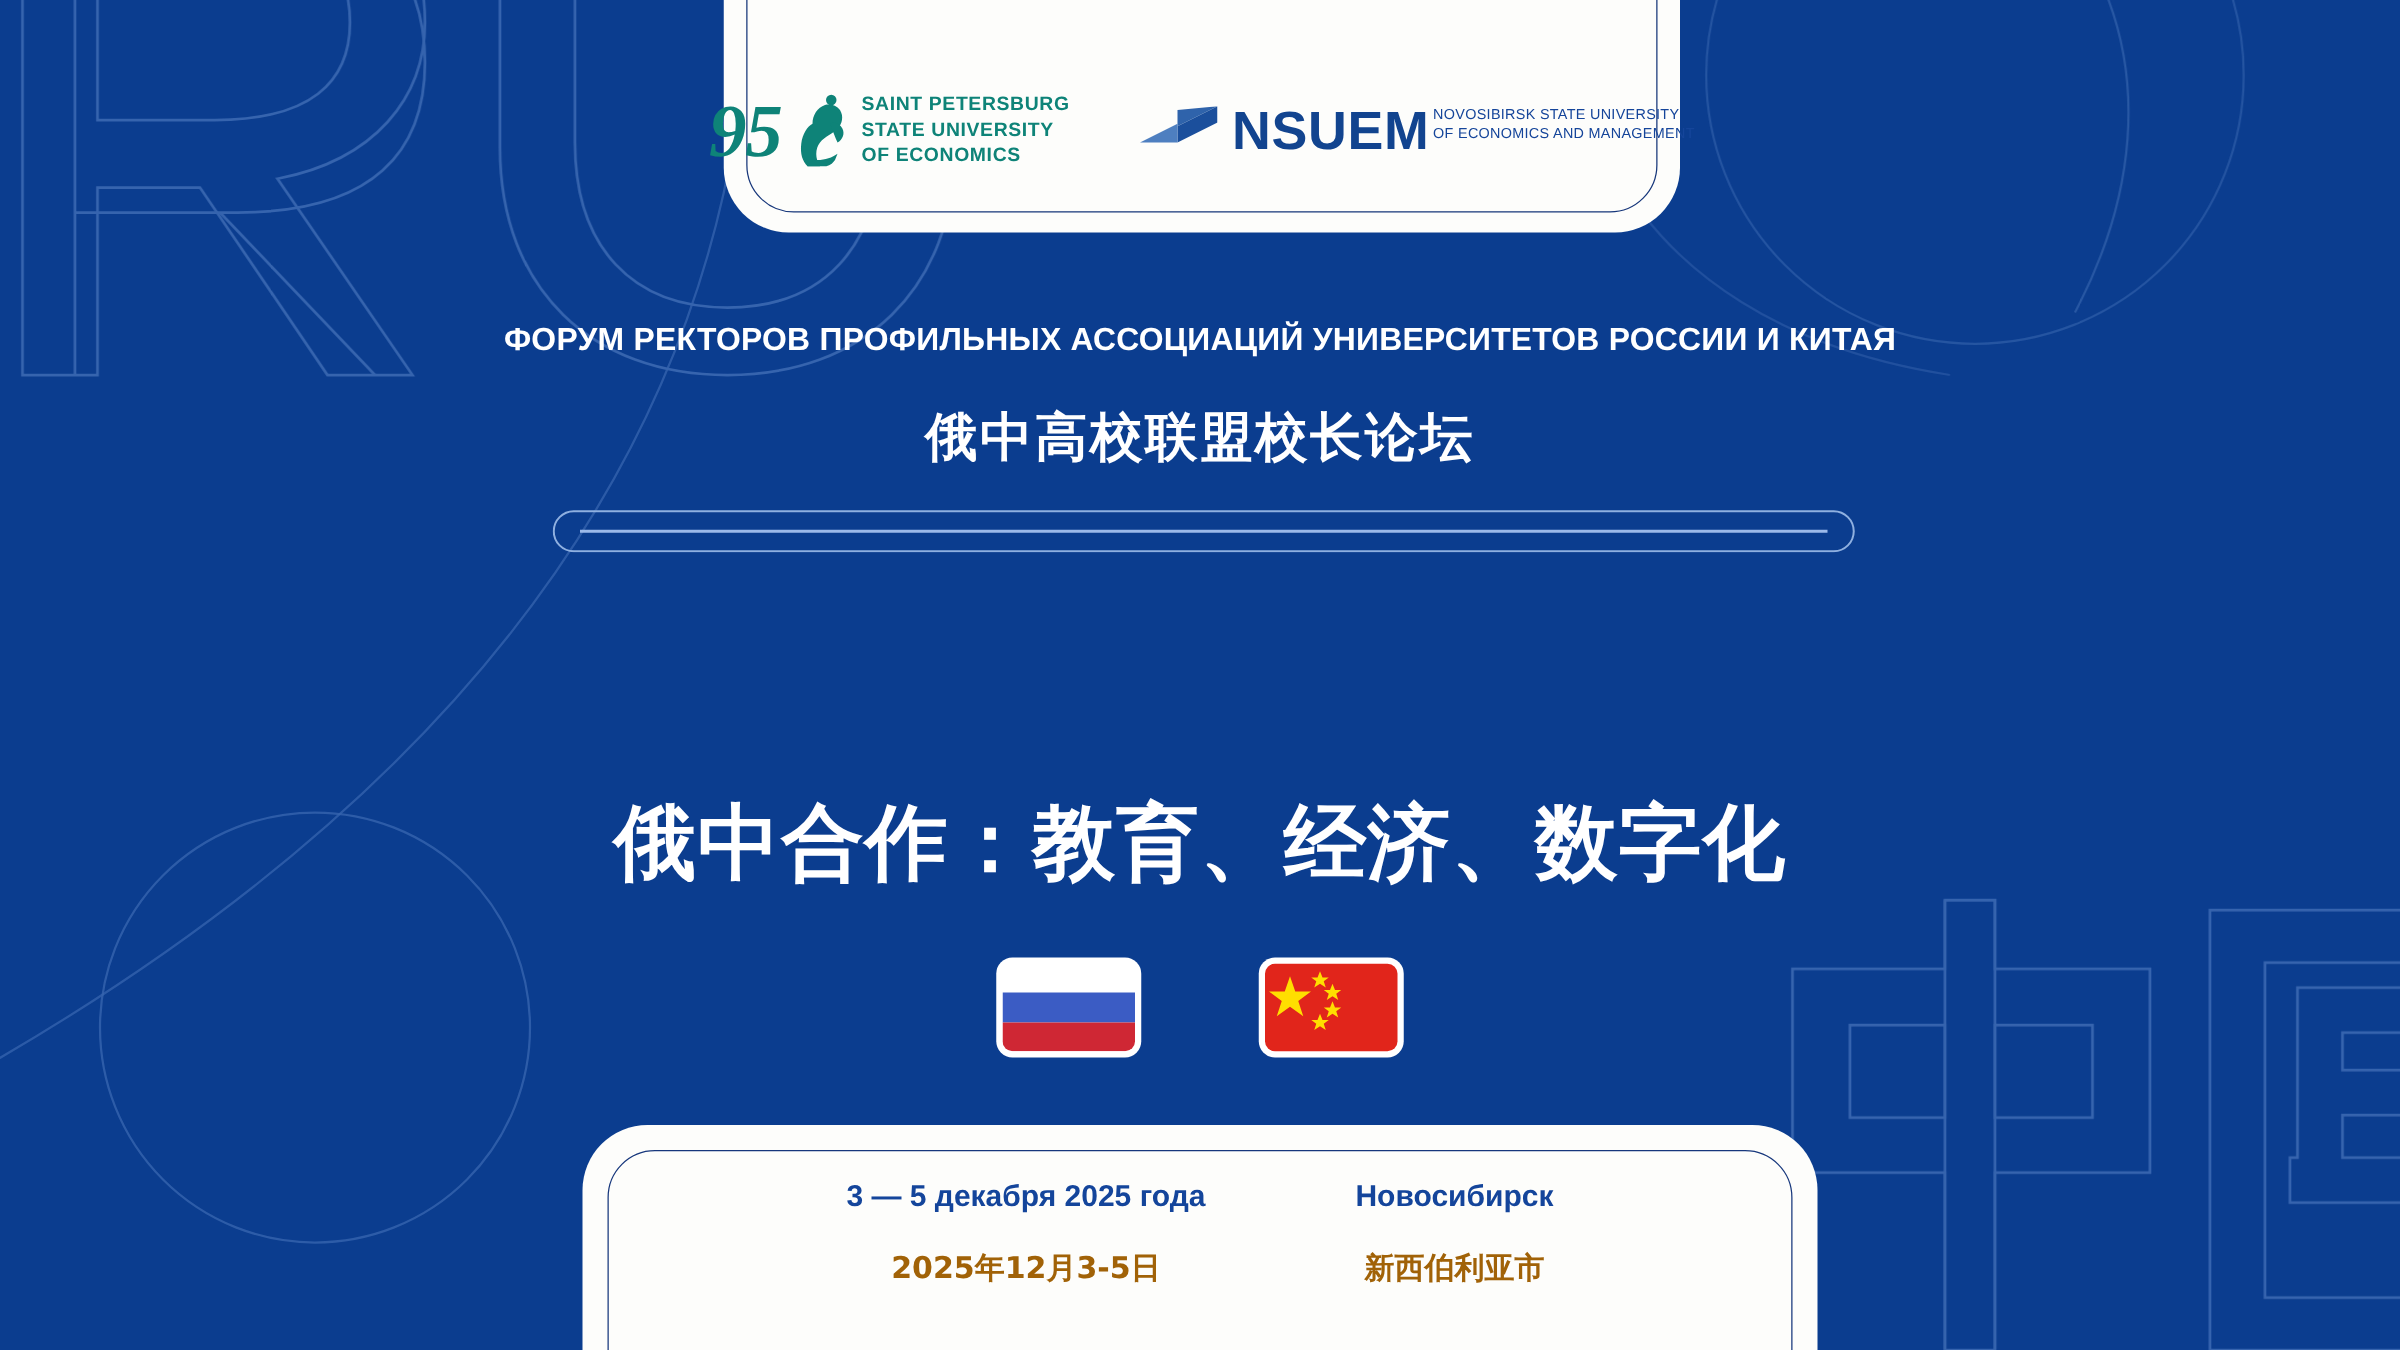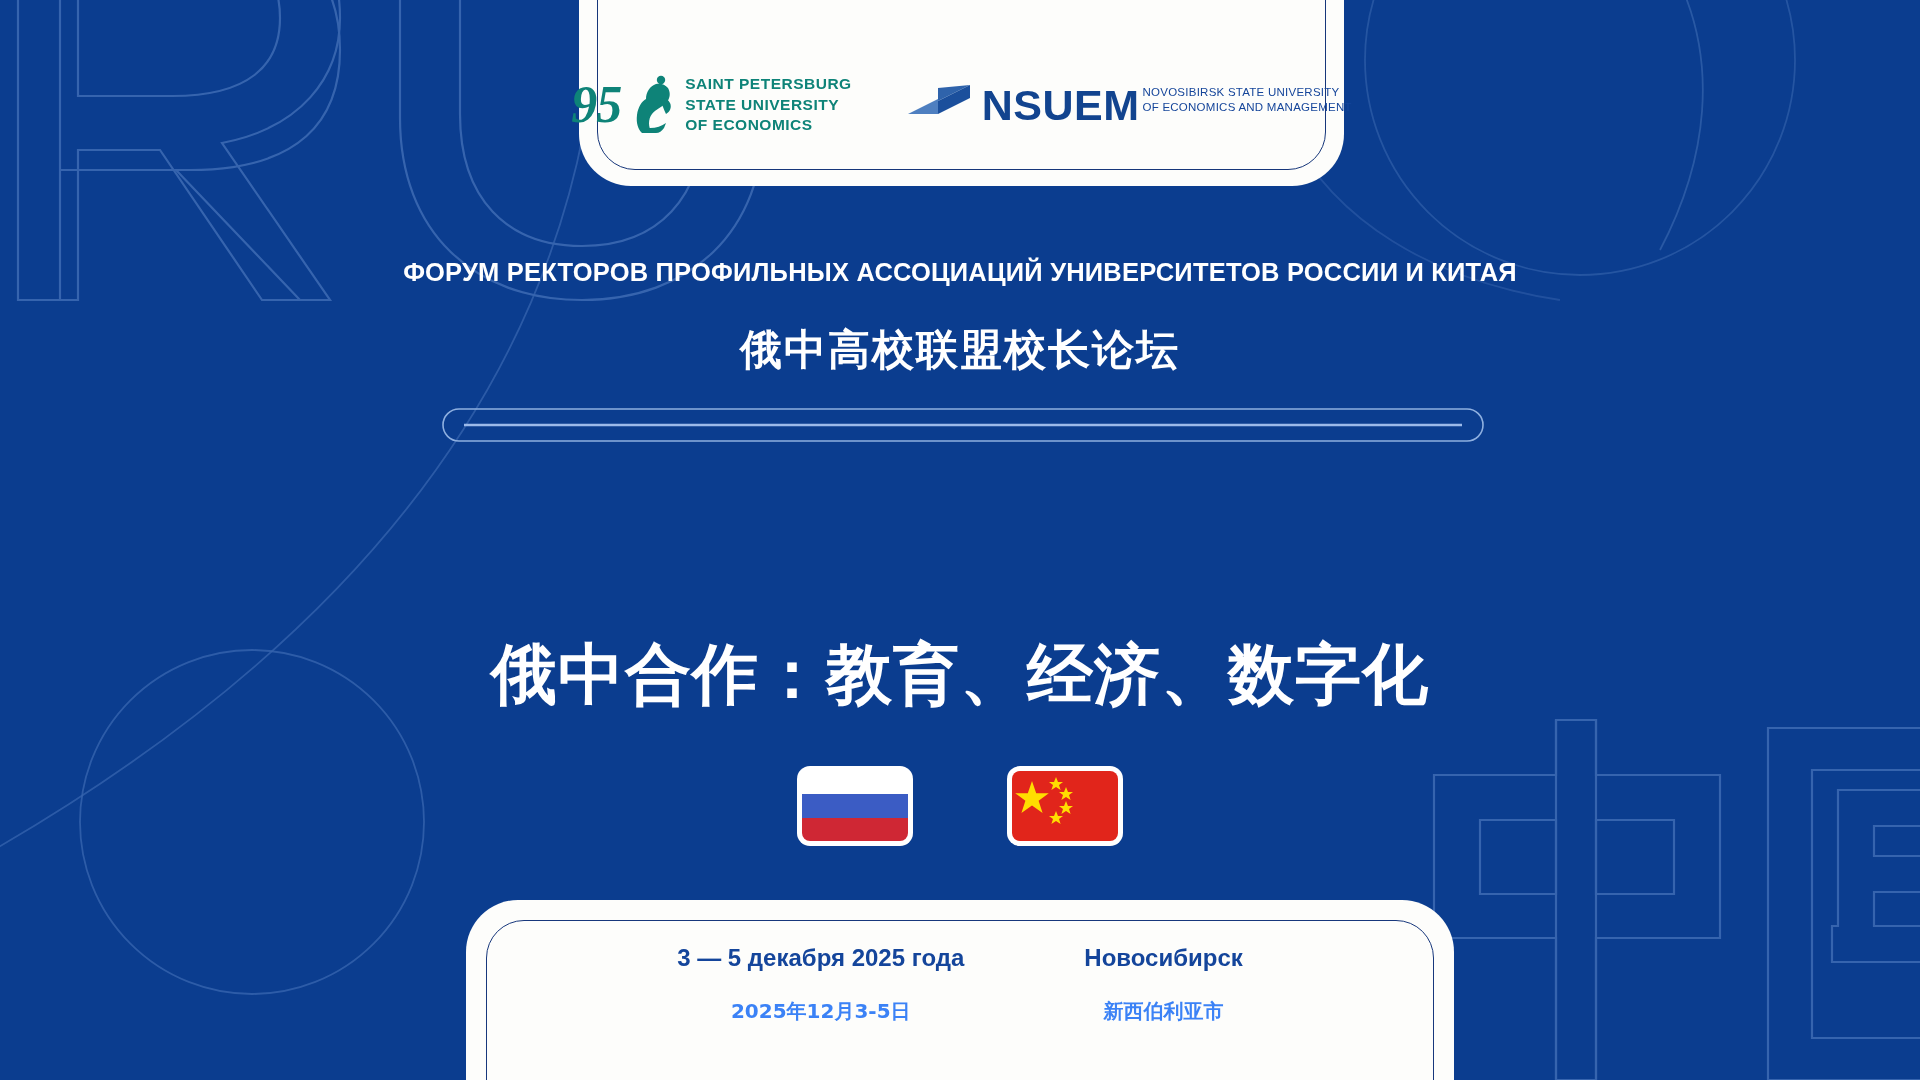--- a/index.html
+++ b/index.html
@@ -46,21 +46,21 @@
     justify-content:center;
     gap:56px;
   }
 
   
   .spbsue { display:flex; align-items:center; gap:9px; }
   .spbsue .num95 {
     font-family:"Liberation Serif", "DejaVu Serif", serif;
     font-style:italic;
     font-weight:700;
-    font-size:52px;
+    font-size:60px;
     color:#0e8378;
     line-height:1;
     letter-spacing:-1px;
   }
   .spbsue .griffin { width:46px; height:64px; }
   .spbsue .words {
     font-size:15.5px;
     font-weight:700;
     line-height:1.33;
     color:#0e8378;
@@ -191,22 +191,22 @@
   }
   .info-col { text-align:center; }
   .info-col .l1 {
     color:#14459b;
     font-size:24px;
     font-weight:700;
     white-space:nowrap;
     margin-bottom:26px;
   }
   .info-col .l2 {
-    color:#3b82f6;
-    font-size:20px;
+    color:#a16207;
+    font-size:24px;
     font-weight:700;
     white-space:nowrap;
     font-family:"DejaVu Sans","Liberation Sans",sans-serif;
   }
 </style>
 </head>
 <body>
 
 <div id="stage">
 

